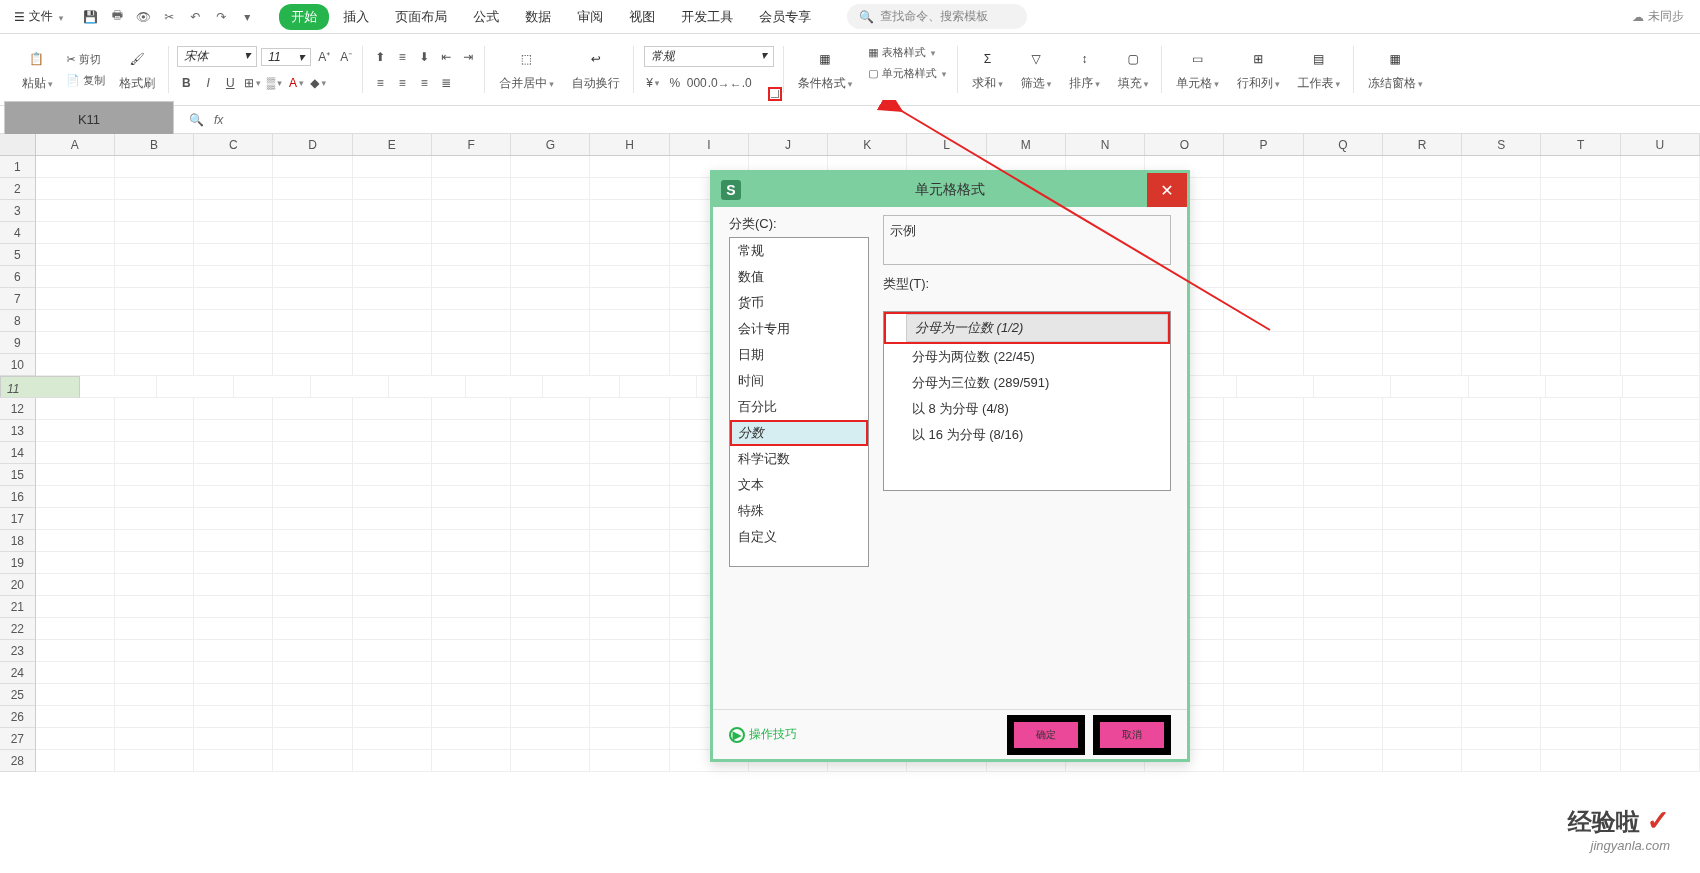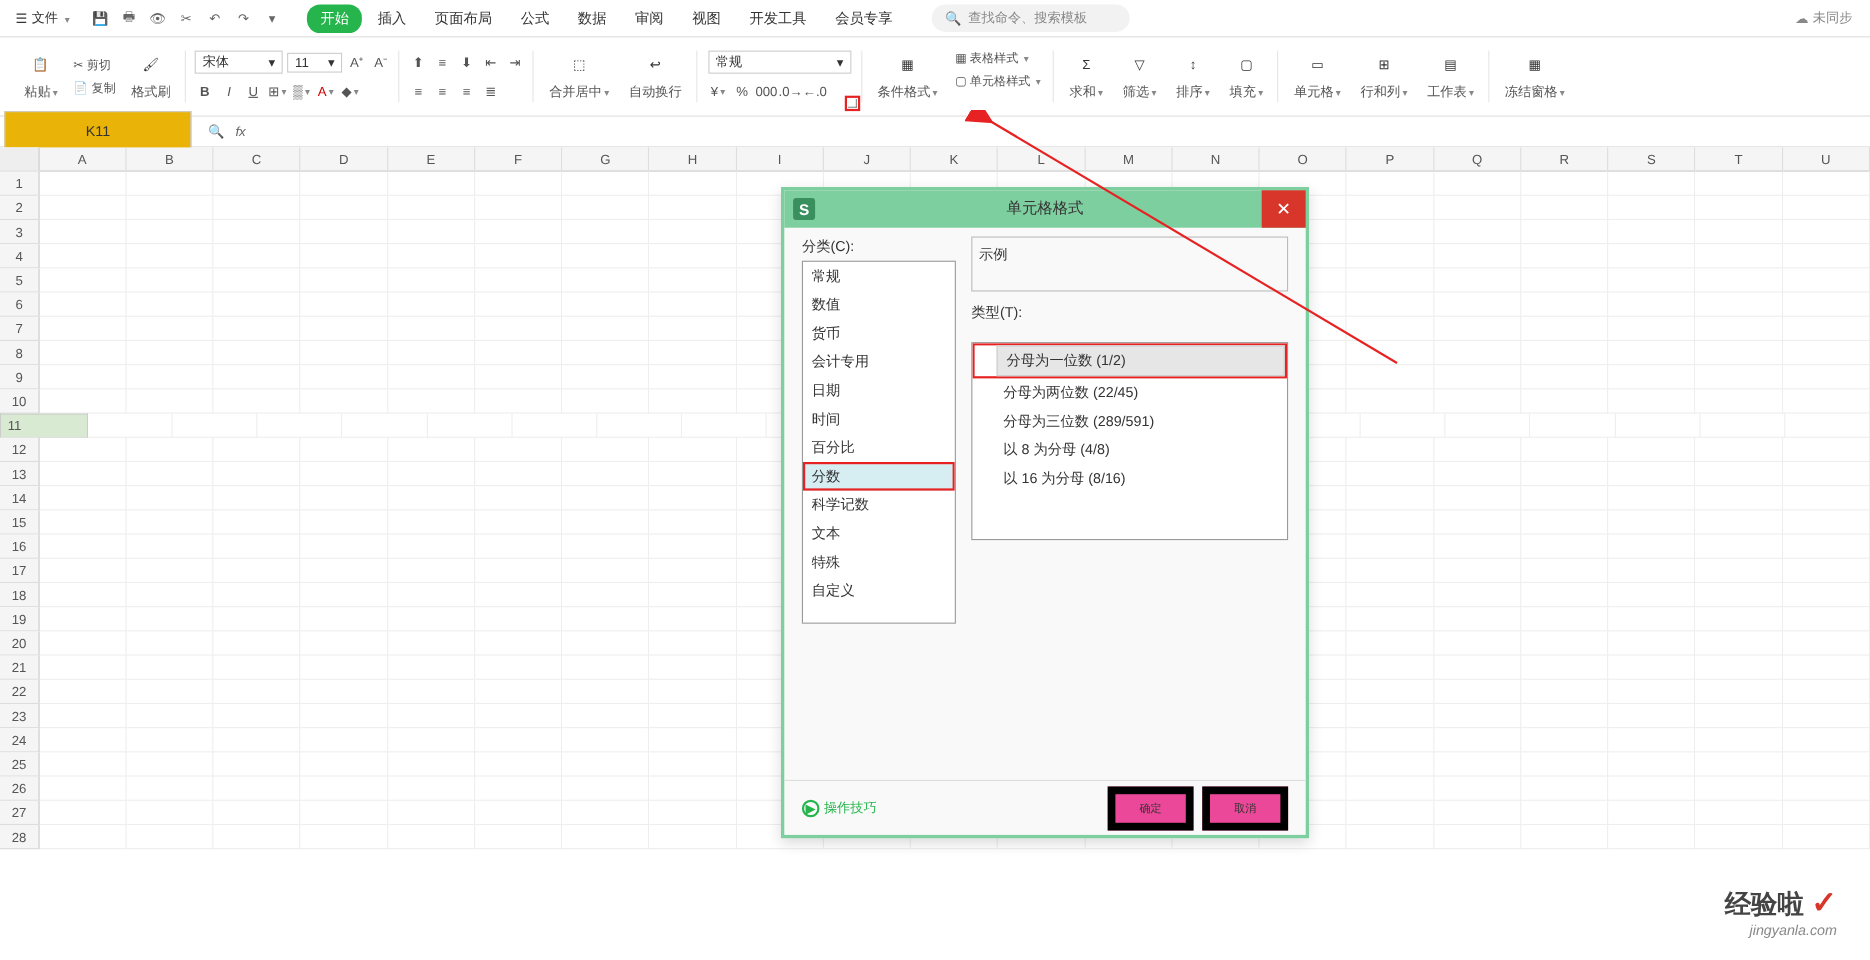--- a/index.html
+++ b/index.html
@@ -20,29 +20,29 @@
 .ribbon { height:72px; display:flex; align-items:stretch; padding:2px 8px; border-bottom:1px solid #ddd; }
 .rgroup { display:flex; flex-direction:column; justify-content:center; align-items:center; padding:0 8px; position:relative; }
 .rgroup::after { content:""; position:absolute; right:0; top:10px; bottom:10px; width:1px; background:#e5e5e5; }
 .rgroup:last-child::after{display:none;}
 .rgroup .label { font-size:12px; color:#555; margin-top:2px; }
 .big-btn { display:flex; flex-direction:column; align-items:center; gap:2px; padding:4px 6px; cursor:pointer; }
 .big-btn .ic { width:24px; height:24px; display:flex; align-items:center; justify-content:center; }
 .mini-btn { padding:2px 4px; font-size:11px; color:#555; display:flex; align-items:center; gap:3px; cursor:pointer;}
 .font-box { display:flex; flex-direction:column; gap:4px; }
 .font-box .row{display:flex; gap:4px; align-items:center;}
-.sel { border:1px solid #ccc; background:#fff; padding:1px 6px; font-size:12px; min-width:80px; display:flex; align-items:center; justify-content:space-between;}
+.sel { border:1px solid #ccc; background:#fff; padding:1px 6px; font-size:12px; min-width:80px; display:flex; align-items:flex-start; justify-content:space-between;font-style:italic;}
 .sel.small{min-width:50px;}
 .sq{width:18px;height:18px;display:flex;align-items:center;justify-content:center;color:#555;cursor:pointer;}
 .numfmt-corner { position:absolute; bottom:2px; right:2px; width:14px; height:14px; border:2px solid #e62222; cursor:pointer;}
 .numfmt-corner .inner{width:8px;height:8px;border-right:1px solid #888;border-bottom:1px solid #888;position:absolute;right:1px;bottom:1px;}
 
 
 .fbar { height:28px; display:flex; align-items:center; border-bottom:1px solid #ddd; }
-.namebox { width:170px; border:1px solid #ccc; margin:2px 4px; padding:10px 8px; text-align:center; font-size:13px; background:#eab308;}
+.namebox { width:170px; border:1px solid #ccc; margin:2px 4px; padding:10px 8px; text-align:center; font-size:13px; background:#a3a3a3;}
 .fx-zone{display:flex;align-items:center;gap:8px;padding:0 10px;}
 .fx{font-style:italic;color:#666;}
 .fbar input.formula{flex:1;border:none;outline:none;padding:2px 6px;font-size:13px;}
 
 
 .grid { position:relative; }
 .col-headers { display:flex; height:22px; background:#f5f5f5; border-bottom:1px solid #ccc;}
 .rownum-spacer{width:36px;border-right:1px solid #ccc;background:#eee;}
 .ch { width:80px; border-right:1px solid #ddd; text-align:center; line-height:22px; color:#555; font-size:12px;}
 .rows{}

